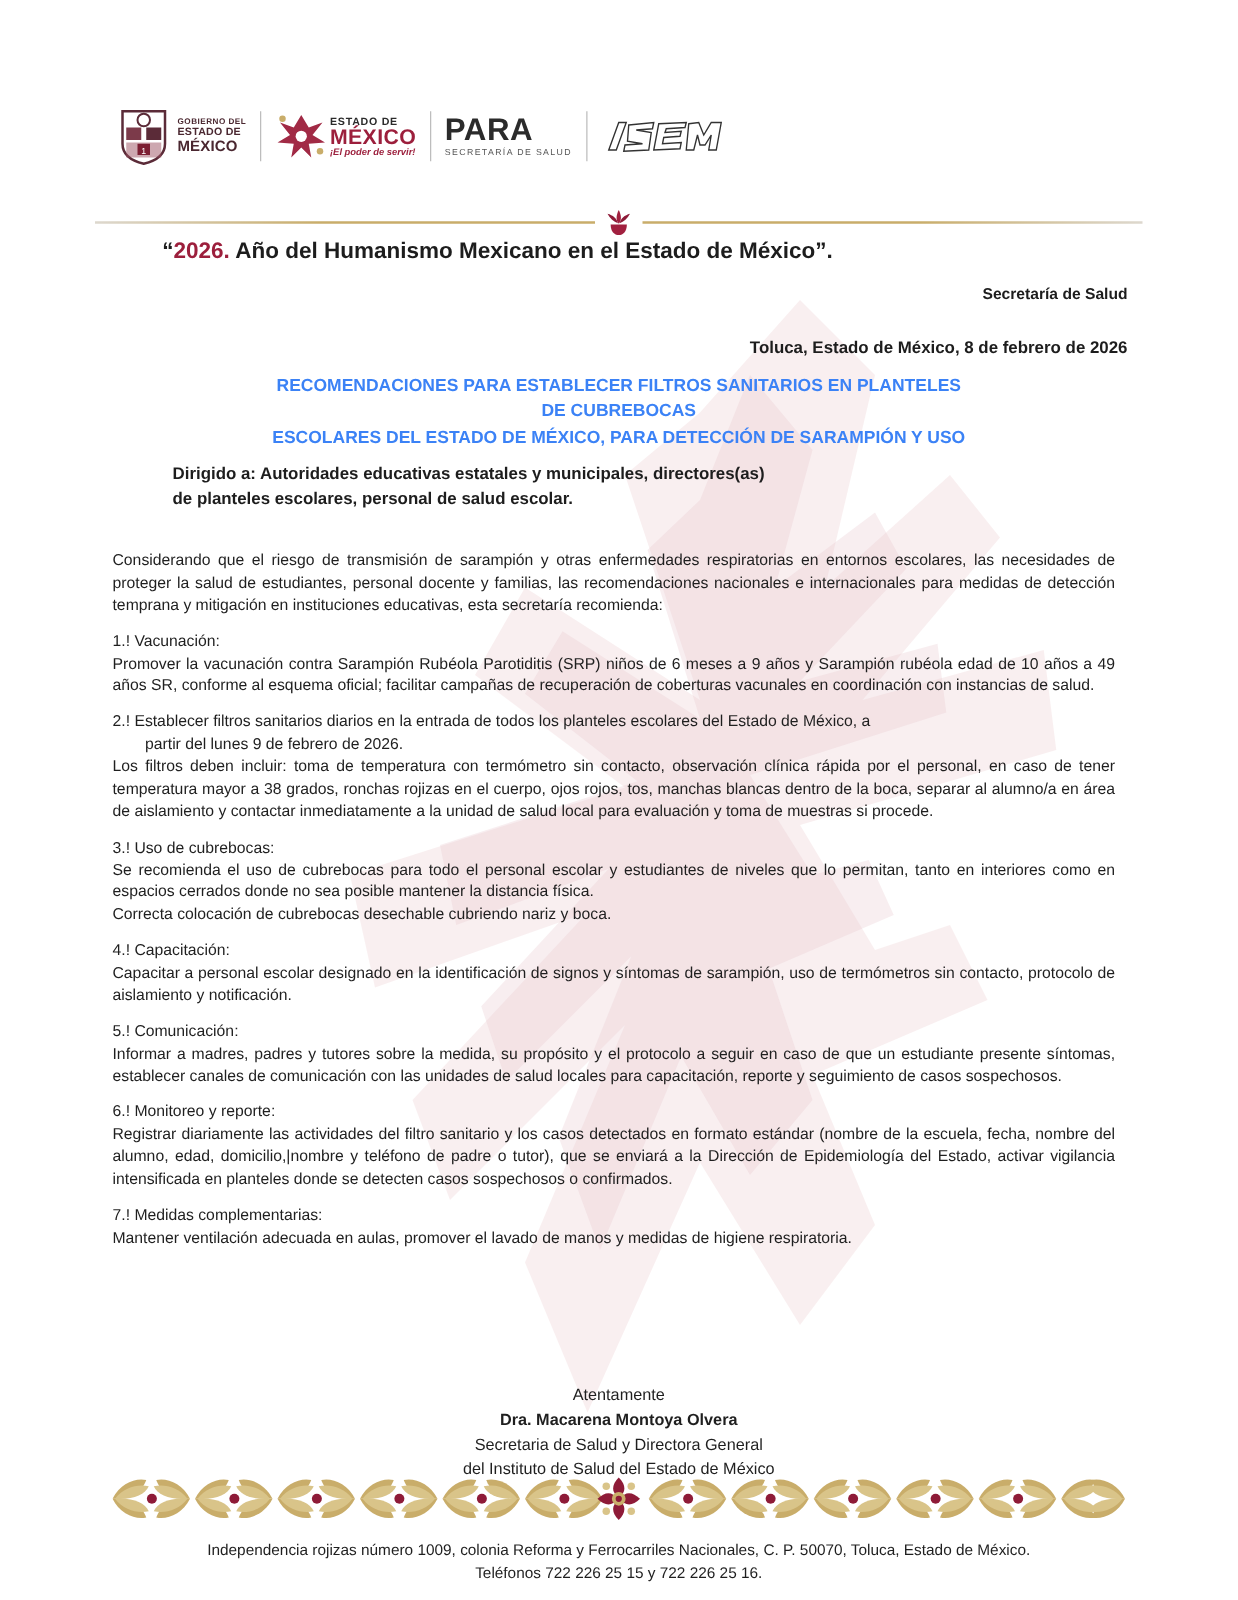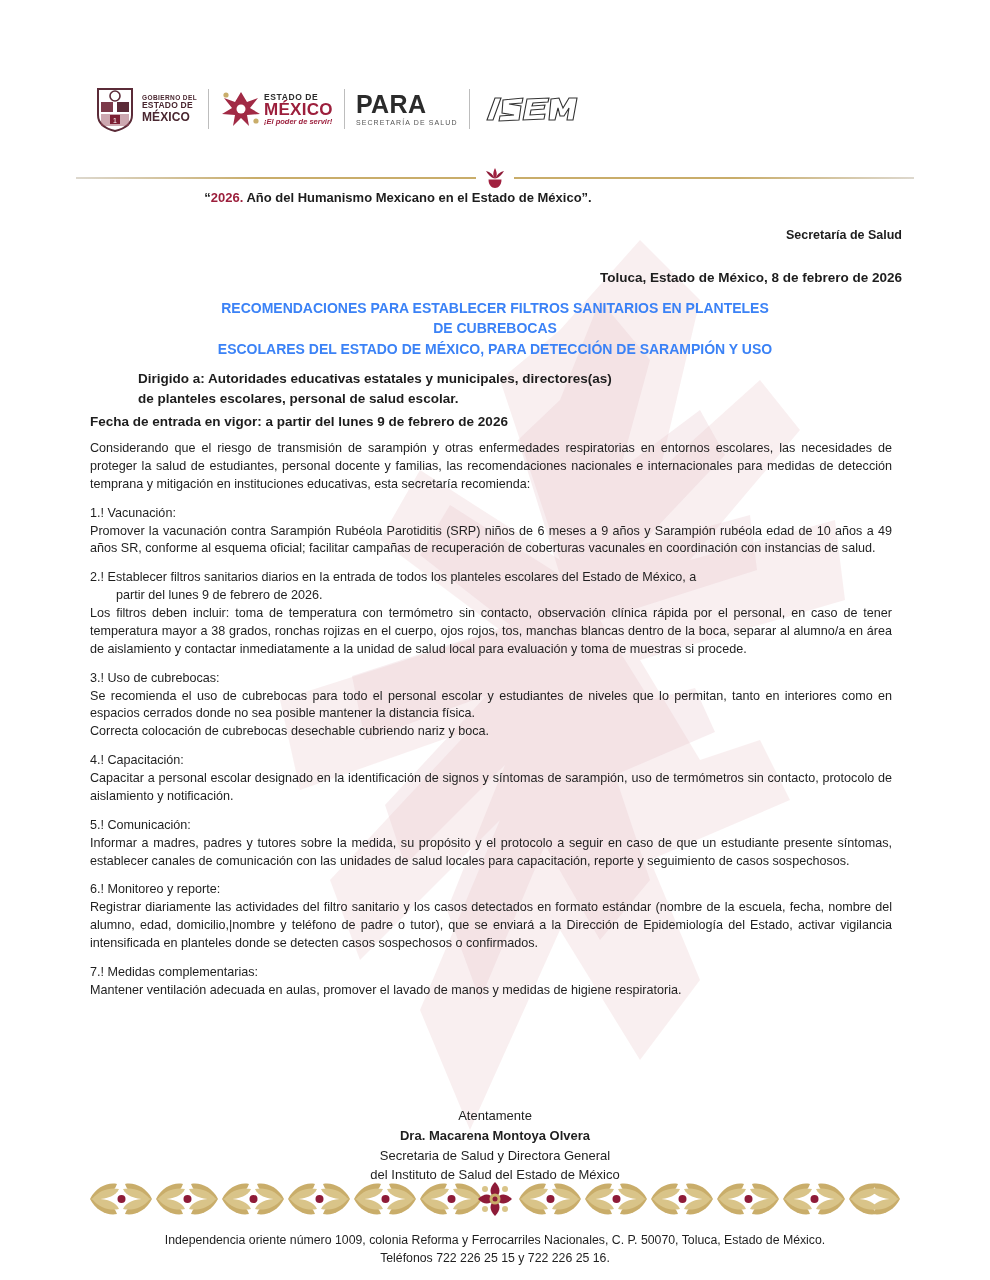--- a/index.html
+++ b/index.html
@@ -80,21 +80,21 @@
     flex: 1; height: 2px;
     background: linear-gradient(to left, #ddd8ce 0%, #c9ad6a 45%, #c9ad6a 100%);
   }
   .flower-top { width: 26px; height: 26px; margin: 0 6px; flex: none; }
 
   
   .year-line {
     position: absolute;
     left: 0; top: 190px; width: 796px;
     text-align: center;
-    font-size: 13px;
+    font-size: 18px;
     font-weight: bold;
     color: #1d1d1d;
   }
   .year-line .yr { color: #9c1f3c; }
 
   .sec-right {
     position: absolute;
     right: 88px; top: 228px;
     font-size: 12.5px;
     font-weight: bold;
@@ -270,21 +270,20 @@
   <div class="doc-title">
     <div>RECOMENDACIONES PARA ESTABLECER FILTROS SANITARIOS EN PLANTELES</div>
     <div>DE CUBREBOCAS</div>
     <div>ESCOLARES DEL ESTADO DE MÉXICO, PARA DETECCIÓN DE SARAMPIÓN Y USO</div>
   </div>
 
   <div class="addressed">
     <div>Dirigido a: Autoridades educativas estatales y municipales, directores(as)</div>
     <div>de planteles escolares, personal de salud escolar.</div>
   </div>
-  <div class="effective">Fecha de entrada en vigor: a partir del lunes 9 de febrero de 2026</div>
 
   <div class="body-wrap">
 
     <p class="para">Considerando que el riesgo de transmisión de sarampión y otras enfermedades respiratorias en entornos escolares, las necesidades de proteger la salud de estudiantes, personal docente y familias, las recomendaciones nacionales e internacionales para medidas de detección temprana y mitigación en instituciones educativas, esta secretaría recomienda:</p>
     <div class="gap-sm"></div>
 
     <p class="para nj">1.!  Vacunación:</p>
     <p class="para">Promover la vacunación contra Sarampión Rubéola Parotiditis (SRP) niños de 6 meses a 9 años y Sarampión rubéola edad de 10 años a 49 años SR, conforme al esquema oficial; facilitar campañas de recuperación de coberturas vacunales en coordinación con instancias de salud.</p>
     <div class="gap-sm"></div>
 
@@ -384,17 +383,17 @@
         <circle cx="658.5" cy="21" r="4" fill="#8e1b38"></circle>
       <use href="#leafunit" x="693"></use>
         <use href="#leafunitR" x="726"></use>
         <circle cx="724.5" cy="21" r="4" fill="#8e1b38"></circle>
       <use href="#leafunit" x="759"></use>
         <use href="#leafunitR" x="781"></use>
     </g>
   </svg>
 
   <div class="footer-addr">
-    <div>Independencia oriente número 1009, colonia Reforma y Ferrocarriles Nacionales, C. P. 50070, Toluca, Estado de México.</div>
+    <div>Independencia rojizas número 1009, colonia Reforma y Ferrocarriles Nacionales, C. P. 50070, Toluca, Estado de México.</div>
     <div>Teléfonos 722 226 25 15 y 722 226 25 16.</div>
   </div>
 
 </div>
 
 </body></html>

